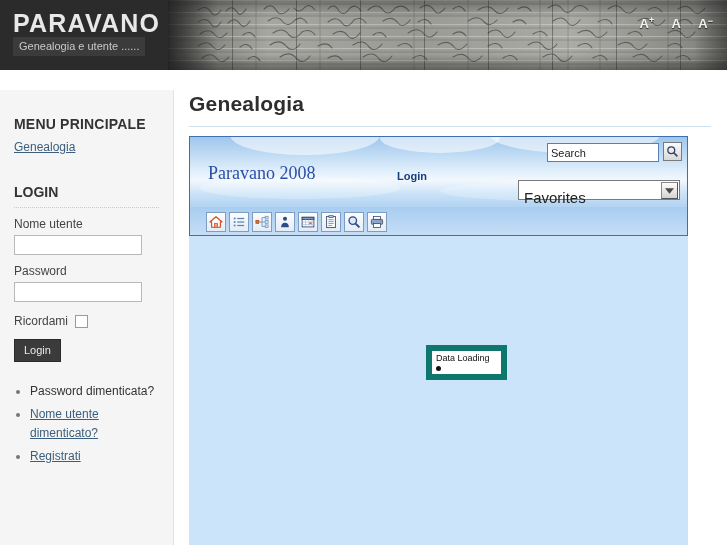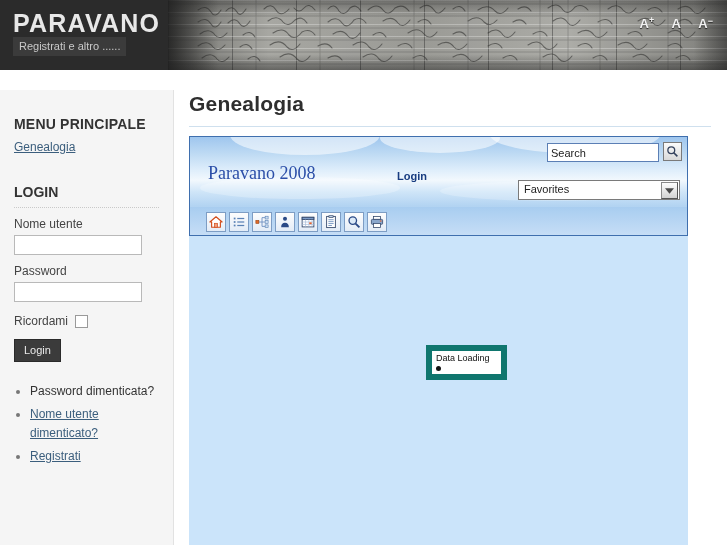--- a/index.html
+++ b/index.html
@@ -325,23 +325,23 @@
     height: 20px;
   }
   .if-fav {
     position: absolute;
     left: 0; top: 0;
     width: 162px;
     height: 20px;
     box-sizing: border-box;
     border: 1px solid #7a7a7a;
     background: #ffffff;
-    font-size: 11px;
+    font-size: 15px;
     color: #222222;
-    padding: 2px 3px 0 5px;
+    padding: 8px 3px 0 5px;
   }
   .if-fav-arrow {
     position: absolute;
     right: 1px; top: 1px;
     width: 17px; height: 17px;
     background: linear-gradient(to bottom, #fdfdfd, #d2d2d2);
     border: 1px solid #8a8a8a;
     border-right: 1px solid #555;
     border-bottom: 1px solid #555;
     box-sizing: border-box;
@@ -458,21 +458,21 @@
         <line x1="372" y1="0" x2="372" y2="70"></line>
         <line x1="400" y1="0" x2="400" y2="70"></line>
         <line x1="432" y1="0" x2="432" y2="70"></line>
         <line x1="500" y1="0" x2="500" y2="70"></line>
       </g>
     </svg>
     <div class="vignette"></div>
   </div>
 
   <div class="site-title">PARAVANO</div>
-  <div class="site-subtitle">Registrati e altro ......</div>
+  <div class="site-subtitle">Genealogia e utente ......</div>
 
   <div class="font-sizer">
     <span><span>A</span><sup>+</sup></span>
     <span><span>A</span></span>
     <span class="small-a"><span>A</span><sup>−</sup></span>
   </div>
 </div>
 
 <div class="page">
 

